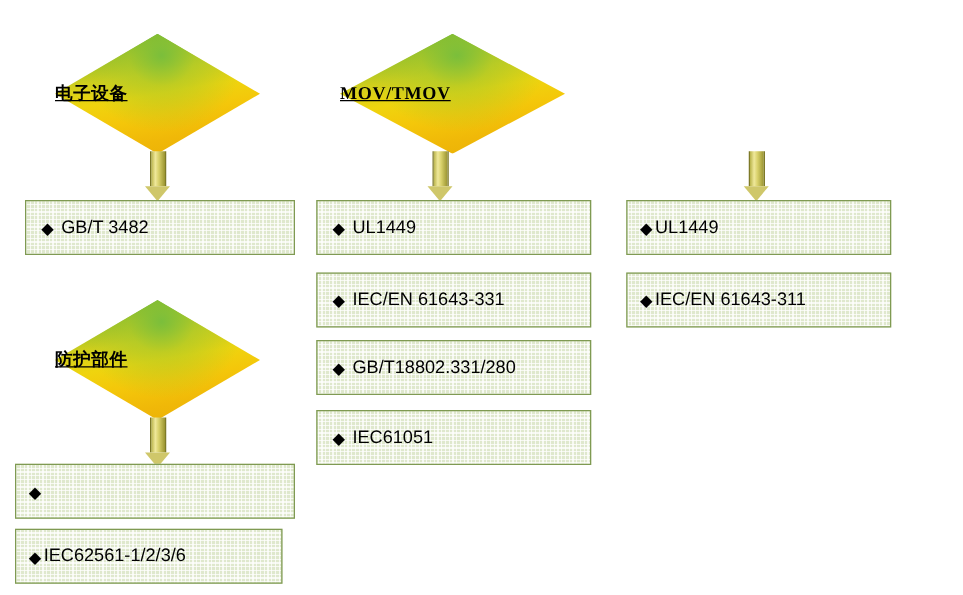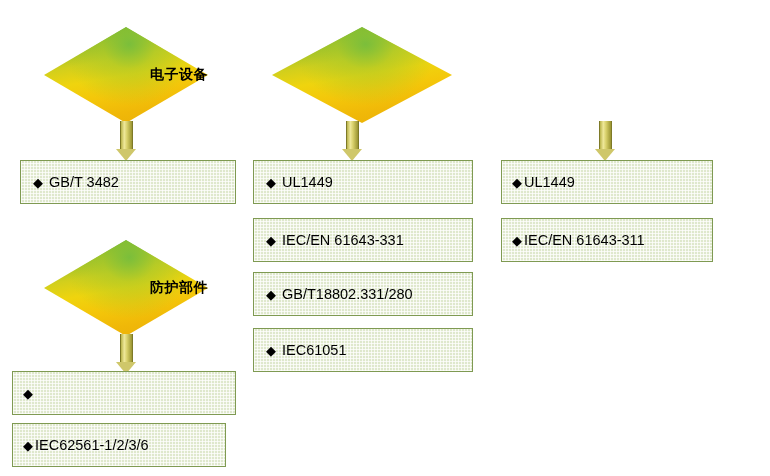--- a/index.html
+++ b/index.html
@@ -17,21 +17,22 @@
     position: relative;
     width: 770px;
     height: 476px;
   }
 
   
   .diamond {
     position: absolute;
     display: flex;
     align-items: center;
-    justify-content: flex-end;
+    justify-content: flex-start;
+    text-decoration: underline;
   }
   .diamond .shape {
     position: absolute;
     inset: 0;
     clip-path: polygon(50% 0%, 100% 50%, 50% 100%, 0% 50%);
     background: linear-gradient(170deg,
         #2f9b3f 0%,
         #62ae33 10%,
         #9dc029 22%,
         #d2cf1c 36%,
@@ -146,20 +147,21 @@
     <span class="bullet">◆</span>
   </div>
 
   <div class="box tight" style="left:12px; top:423px; width:214px; height:44px;">
     <span class="bullet">◆</span>
     <span class="txt">IEC62561-1/2/3/6</span>
   </div>
 
   <div class="diamond" style="left:272px; top:27px; width:180px; height:96px;">
     <div class="shape"></div>
+    <div class="label latin">MOV/TMOV</div>
   </div>
 
   <div class="arrow" style="left:342px; top:121px; width:20px; height:40px;">
     <div class="stem" style="height:28px;"></div>
     <div class="head" style="top:28px;"></div>
   </div>
 
   <div class="box" style="left:253px; top:160px; width:220px; height:44px;">
     <span class="bullet">◆</span>
     <span class="txt">UL1449</span>

